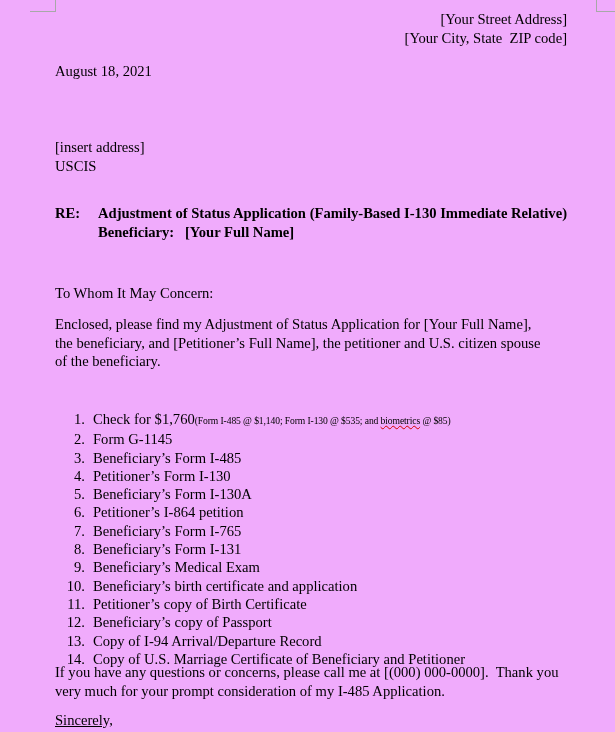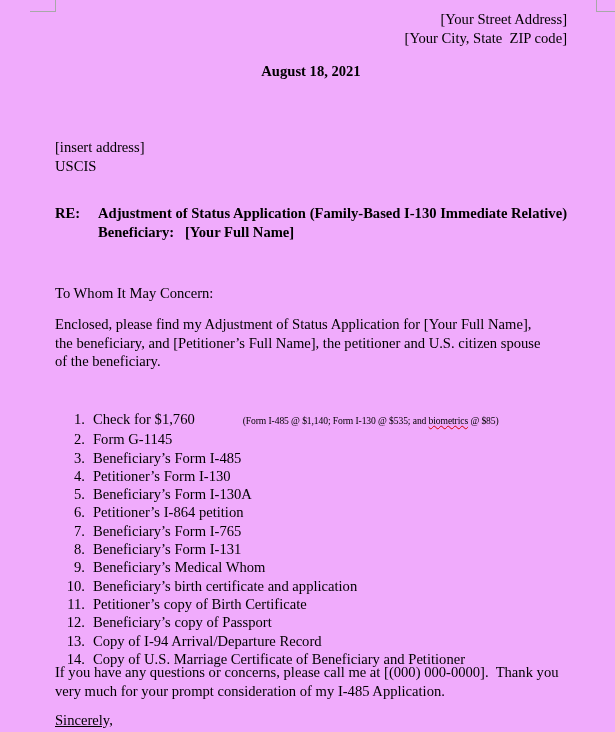--- a/index.html
+++ b/index.html
@@ -64,22 +64,21 @@
     left: 55px;
     top: 10px;
     width: 512px;
     text-align: right;
   }
   #date-line {
     position: absolute;
     left: 55px;
     top: 62px;
     width: 512px;
-    text-align: center;
-    font-weight: bold;
+    text-align: left;
   }
 
   #recipient-block {
     position: absolute;
     left: 55px;
     top: 138px;
     width: 400px;
   }
 
   
@@ -134,21 +133,20 @@
     padding-right: 8px;
     box-sizing: border-box;
   }
   .li-text {
     flex: 1 1 auto;
     white-space: nowrap;
   }
   .small-note {
     font-size: 9.6px;
     letter-spacing: -0.1px;
-    padding-left: 48px;
   }
   .misspelled {
     text-decoration: underline;
     text-decoration-style: wavy;
     text-decoration-color: #d40000;
     text-decoration-thickness: 1px;
   }
 
   #closing-para { position: absolute; left: 55px; top: 663px; width: 520px; }
   #sign-off     { position: absolute; left: 55px; top: 711px; width: 300px; text-decoration: underline; }
@@ -226,21 +224,21 @@
       <div class="li-row">
         <span class="li-num">7.</span>
         <span class="li-text"><span>Beneficiary’s Form I-765</span></span>
       </div>
       <div class="li-row">
         <span class="li-num">8.</span>
         <span class="li-text"><span>Beneficiary’s Form I-131</span></span>
       </div>
       <div class="li-row">
         <span class="li-num">9.</span>
-        <span class="li-text"><span>Beneficiary’s Medical Whom</span></span>
+        <span class="li-text"><span>Beneficiary’s Medical Exam</span></span>
       </div>
       <div class="li-row">
         <span class="li-num">10.</span>
         <span class="li-text"><span>Beneficiary’s birth certificate and application</span></span>
       </div>
       <div class="li-row">
         <span class="li-num">11.</span>
         <span class="li-text"><span>Petitioner’s copy of Birth Certificate</span></span>
       </div>
       <div class="li-row">

